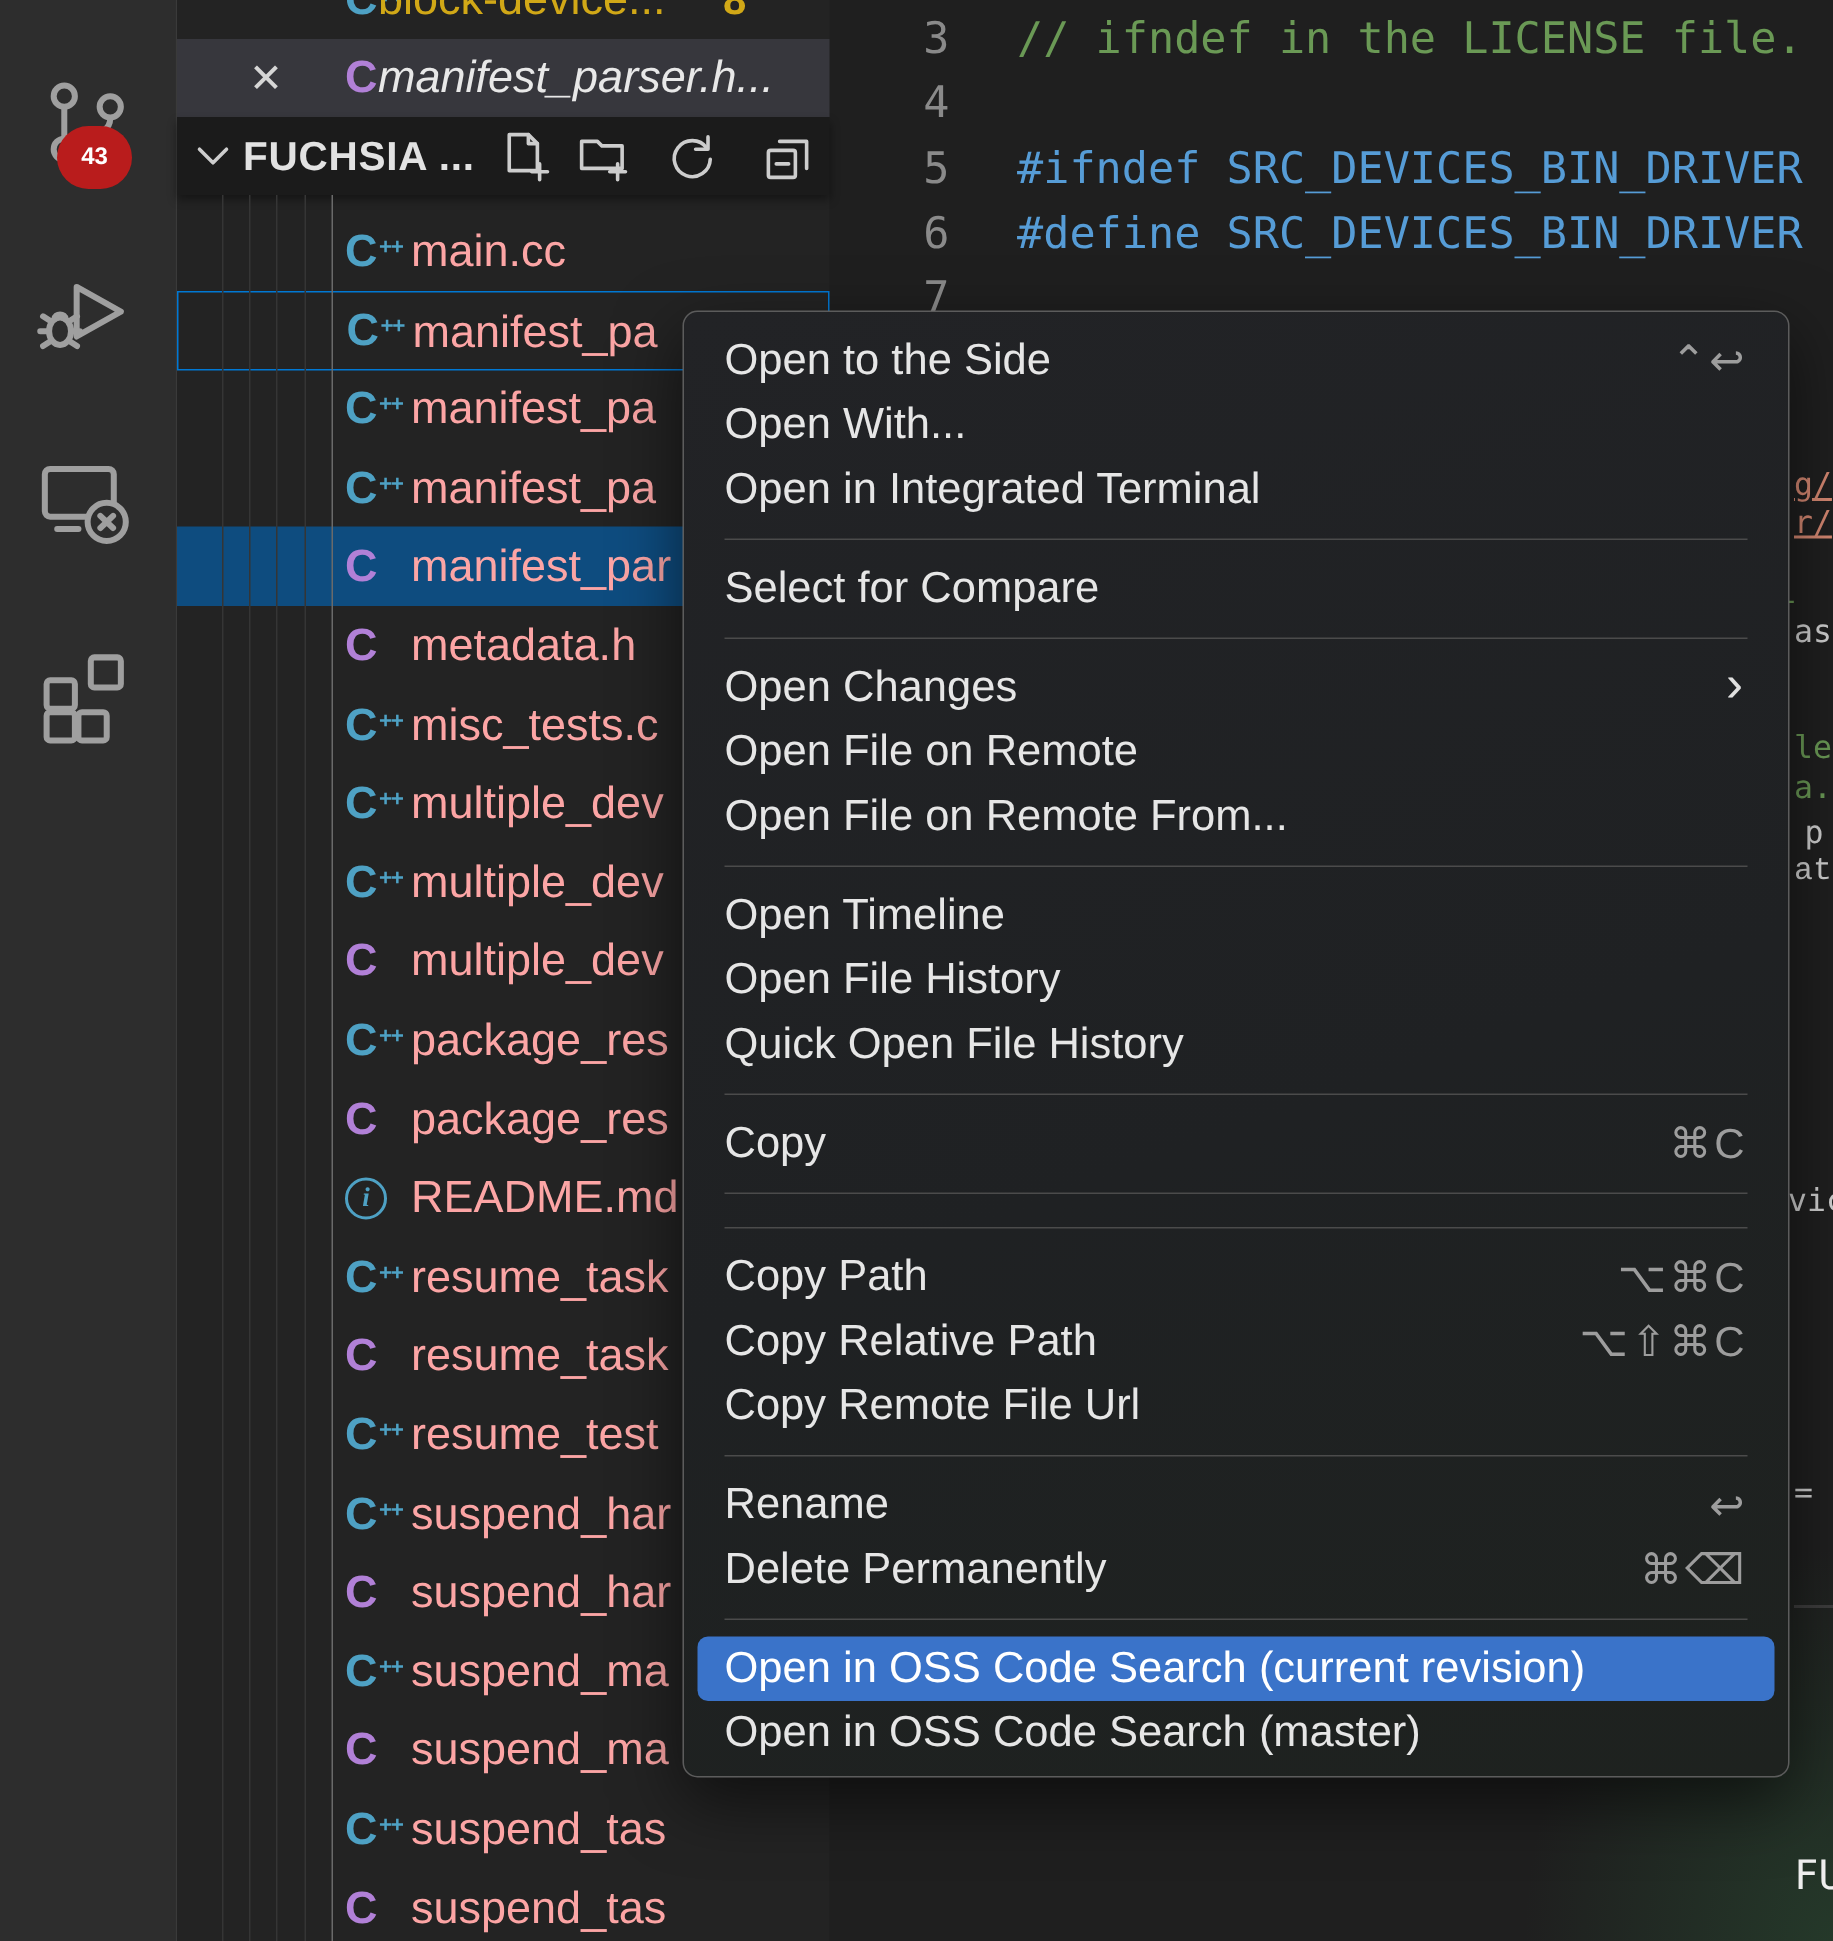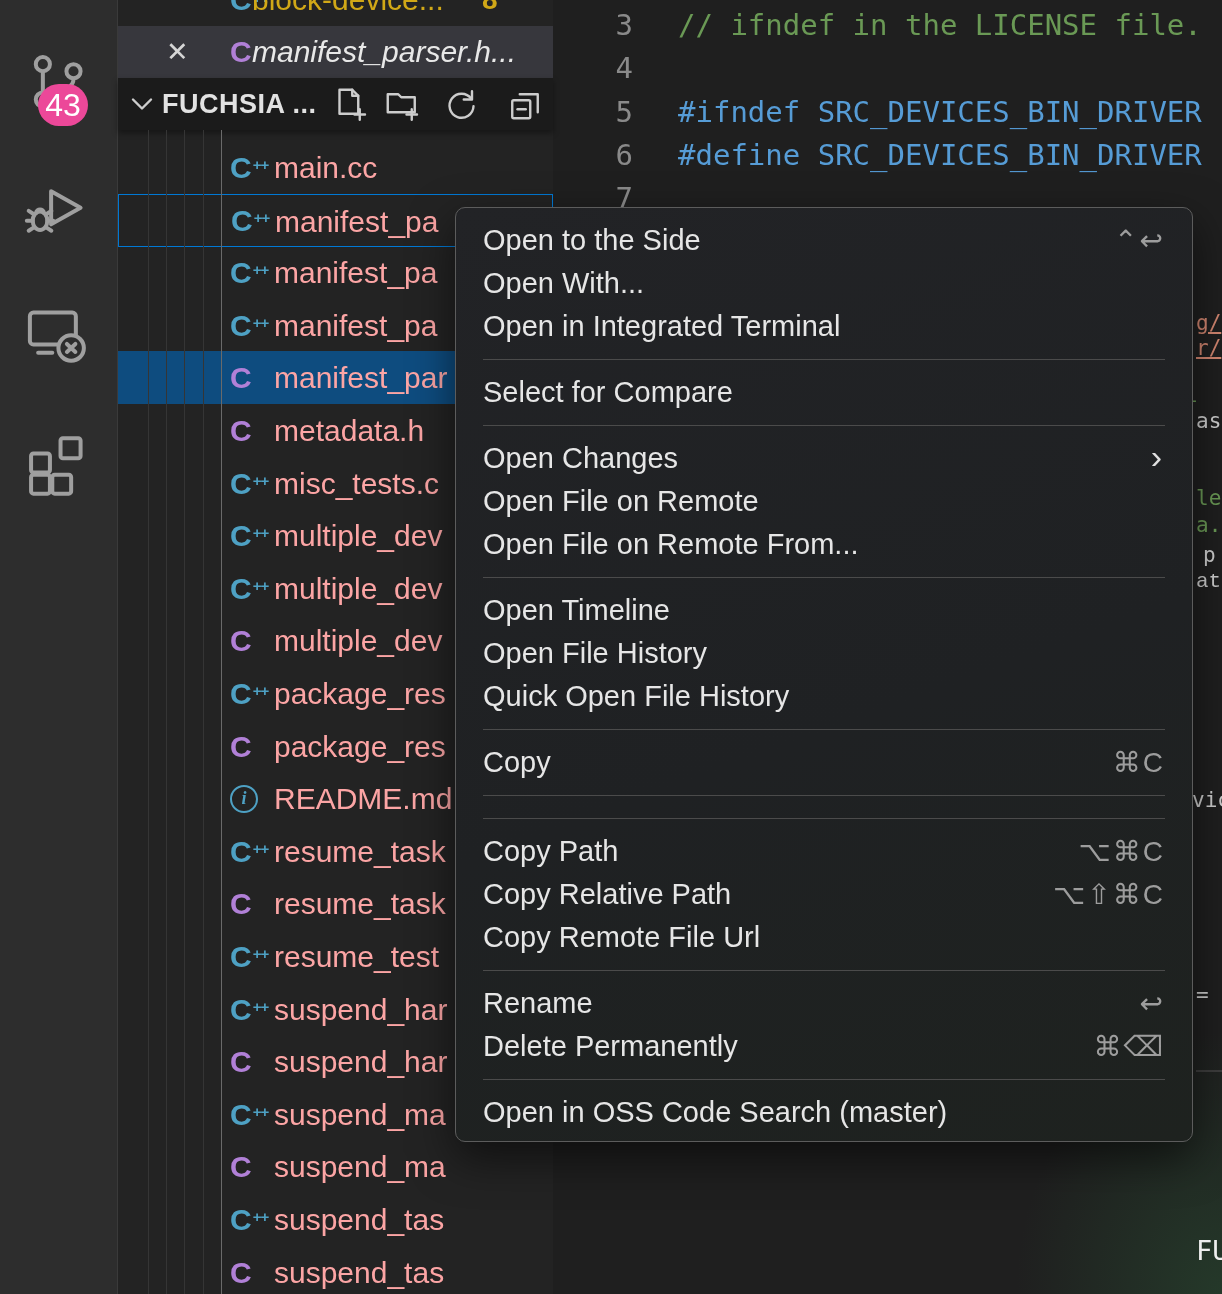--- a/index.html
+++ b/index.html
@@ -6,21 +6,21 @@
   body{
     width:1222px;height:1294px;position:relative;overflow:hidden;
     background:#1f1f1f;font-family:"Liberation Sans",sans-serif;
     -webkit-font-smoothing:antialiased;
   }
   
   .abar{position:absolute;left:0;top:0;width:117px;height:100%;background:#2d2d2d;z-index:10}
   .abtn{position:absolute;left:24px;width:66px;height:66px;cursor:pointer}
   .abtn svg{width:100%;height:100%;stroke:#9f9f9f;fill:none;stroke-width:1.7;stroke-linecap:round;stroke-linejoin:round}
   .badge{position:absolute;left:38px;top:84px;min-width:50px;height:42px;border-radius:21px;
-    background:#ec4899;color:#fff;font-size:32px;font-weight:400;
+    background:#b91c1c;color:#fff;font-size:16px;font-weight:700;
     display:flex;align-items:center;justify-content:center;z-index:11}
   
   .sidebar{position:absolute;left:117px;top:0;width:436px;height:100%;background:#232323;z-index:20;border-left:1px solid #3a3a3a;box-sizing:border-box}
   .oerow{position:absolute;left:0;width:100%;height:52px}
   .oe0{top:-26px;background:#232323}
   .oe1{top:26px;background:#37373d}
   .close-x{position:absolute;left:48px;top:0;height:52px;line-height:52px;font-size:27px;color:#d6d6d6;cursor:pointer}
   .oe-icon{position:absolute;left:94px;top:0;height:52px;display:flex;align-items:center;font-weight:700}
   .oe-label{position:absolute;left:134px;top:0;height:52px;line-height:52px;font-size:30px;white-space:nowrap}
   .mod{color:#d1a817}
@@ -365,14 +365,15 @@
     <div class="mi"><span>Copy</span><span class="sc">⌘C</span></div>
     <div class="msep"></div>
     <div class="msep"></div>
     <div class="mi"><span>Copy Path</span><span class="sc">⌥⌘C</span></div>
     <div class="mi"><span>Copy Relative Path</span><span class="sc">⌥⇧⌘C</span></div>
     <div class="mi"><span>Copy Remote File Url</span></div>
     <div class="msep"></div>
     <div class="mi"><span>Rename</span><span class="sc">↩</span></div>
     <div class="mi"><span>Delete Permanently</span><span class="sc">⌘⌫</span></div>
     <div class="msep"></div>
+    <div class="mi hl"><span>Open in OSS Code Search (current revision)</span></div>
     <div class="mi"><span>Open in OSS Code Search (master)</span></div>
   </div>
 
 </body></html>

